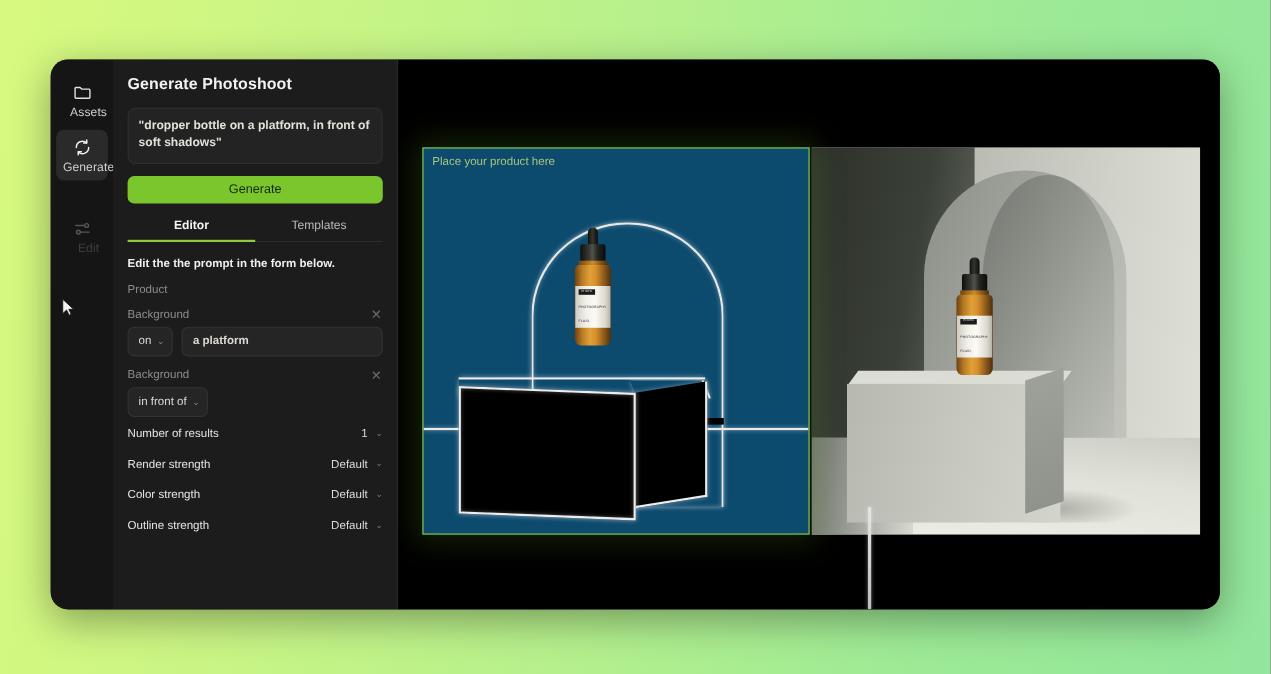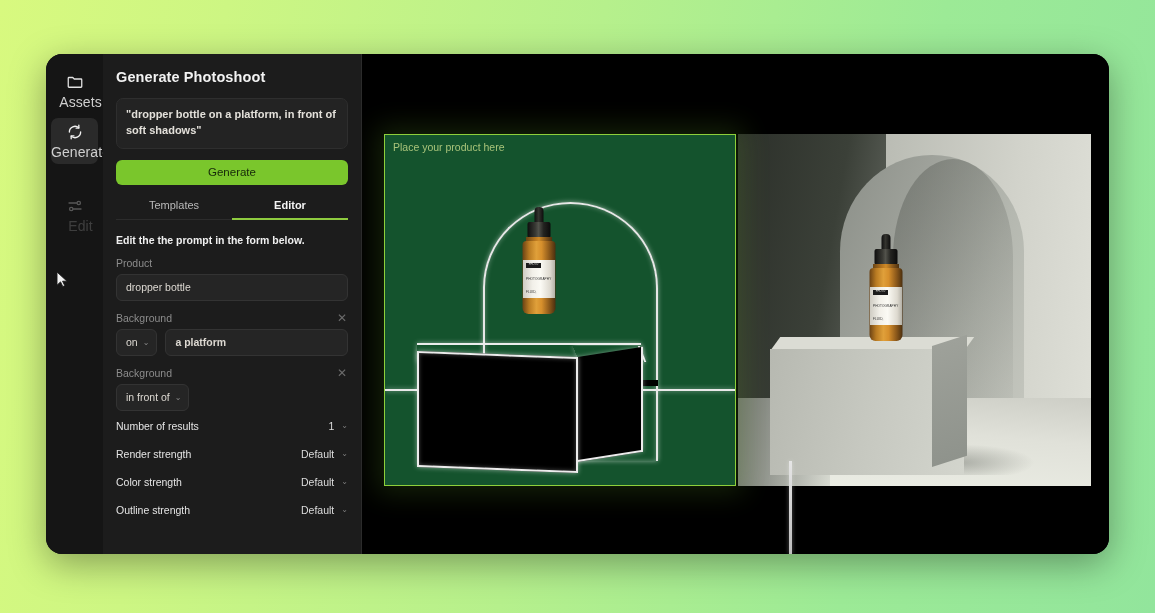--- a/index.html
+++ b/index.html
@@ -51,21 +51,21 @@
     align-items: center;
     justify-content: center;
     gap: 4px;
     cursor: pointer;
   }
   .rail-item.active { background: #2a2a2a; }
   .rail-item.dim { opacity: 0.34; }
   .rail-icon { width: 18px; height: 18px; display: block; }
   .rail-icon svg { width: 18px; height: 18px; display: block; }
   .rail-label {
-    font-size: 14px;
+    font-size: 11px;
     color: #cfcfcf;
     letter-spacing: 0.1px;
     line-height: 1;
     margin-left: 12px;
   }
   .rail-item.dim .rail-label { color: #8d8d8d; }
   .rail-gap { height: 20px; }
 
   
   #mouse-cursor {
@@ -320,21 +320,21 @@
     letter-spacing: 0.12px; font-family: "Liberation Sans", sans-serif;
   }
 
   
   #sketch-frame {
     position: absolute;
     left: 22px;
     top: 80px;
     width: 352px;
     height: 352px;
-    background: #14532d;
+    background: #0c4a6e;
     border: 1.5px solid #8ecf3b;
     box-shadow: 0 0 26px 7px rgba(126,200,50,0.17);
     overflow: hidden;
   }
   #sketch-hint {
     position: absolute;
     left: 8px;
     top: 6px;
     font-size: 10.5px;
     color: #a9c47a;
@@ -444,31 +444,30 @@
 
   <div id="control-panel">
 
     <div id="panel-title">Generate Photoshoot</div>
 
     <div id="prompt-box">"dropper bottle on a platform, in front of soft shadows"</div>
 
     <button id="generate-button">Generate</button>
 
     <div id="tabs">
+      <div class="tab active">Editor</div>
       <div class="tab">Templates</div>
-      <div class="tab active">Editor</div>
     </div>
 
     <div id="form-hint">Edit the the prompt in the form below.</div>
 
     
     <div class="field-label">
       <span>Product</span>
     </div>
-    <input class="text-input" type="text" value="dropper bottle" style="">
 
     
     <div class="field-label">
       <span>Background</span>
       <span class="clear-x">✕</span>
     </div>
     <div class="row">
       <div class="mini-select">
         <span>on</span>
         <span class="cv">⌄</span>

